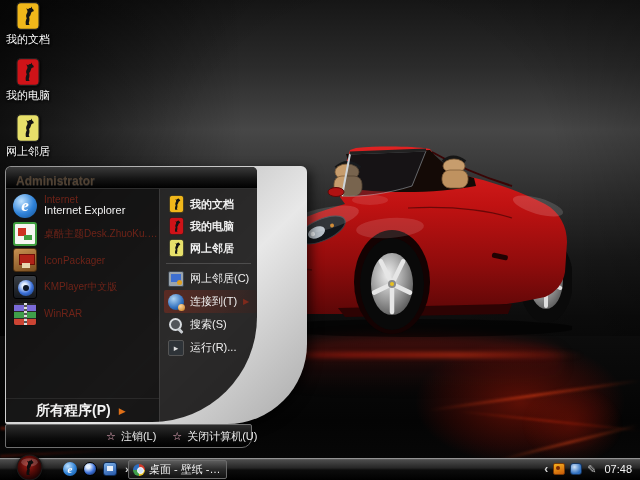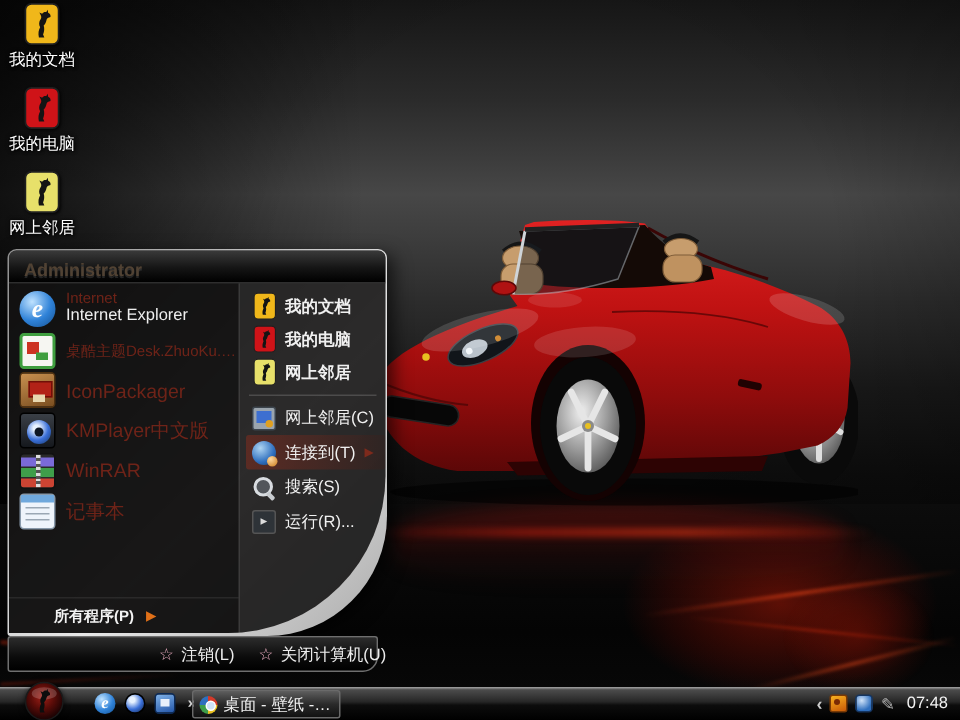--- a/index.html
+++ b/index.html
@@ -38,47 +38,47 @@
     background:linear-gradient(90deg, rgba(150,28,10,.4), transparent); }
   .car { position:absolute; left:250px; top:142px; width:322px; height:200px; z-index:1; }
 
   
   .desk-icons { position:absolute; left:2px; top:2px; z-index:3; }
   .dicon { width:52px; margin-bottom:11px; text-align:center; cursor:default; }
   .dicon .shield { display:block; margin:0 auto 2px; filter:drop-shadow(1px 1px 1px rgba(0,0,0,.8)); }
   .dicon .dlabel { font-size:11px; color:#fff; text-shadow:1px 1px 2px #000, 0 0 3px #000; white-space:nowrap; }
 
   
-  .menu-outer { position:absolute; left:5px; top:166px; width:253px; height:258px; z-index:6;
+  .menu-outer { position:absolute; left:5px; top:166px; width:302px; height:258px; z-index:6;
     background:linear-gradient(135deg,#8f8f8f,#e8e8e8 60%,#aaa);
     border-radius:6px 6px 80px 2px; box-shadow:4px 4px 12px rgba(0,0,0,.65); }
   .menu-body { position:absolute; left:1px; top:1px; width:251px; height:255px;
     background:rgba(10,9,9,.88); border-radius:5px 5px 105px 0; overflow:hidden;
     display:flex; flex-direction:column; }
   .menu-header { height:22px; flex:0 0 22px; padding:4px 0 0 10px;
     background:linear-gradient(180deg,#3a3a3a,#151515 55%,#000);
     border-bottom:1px solid #2e2e2e; }
   .menu-user { font-size:12px; font-weight:bold; color:#514233; text-shadow:0 1px 0 rgba(255,255,255,.12); }
   .menu-cols { flex:1; display:flex; min-height:0; }
   .col-left { width:153px; display:flex; flex-direction:column; padding-top:2px;
     background:rgba(0,0,0,.35); }
   .col-right { flex:1; padding:4px 2px 0 4px; border-left:1px solid rgba(255,255,255,.09);
     background:rgba(255,255,255,.03); }
 
   .mi { display:flex; align-items:center; gap:7px; padding-left:7px; height:26px; cursor:pointer; }
   .mi.tall { height:30px; }
-  .mi .mtext { font-size:13px; color:#6e2318; white-space:nowrap; overflow:hidden; text-overflow:ellipsis; }
+  .mi .mtext { font-size:10px; color:#6e2318; white-space:nowrap; overflow:hidden; text-overflow:ellipsis; }
   .mi .mtext.small { font-size:10px; }
   .mi .t2 { display:flex; flex-direction:column; line-height:1.05; }
   .mi .t2 em { font-style:normal; font-size:10px; color:#6e2318; }
   .mi .t2 b { font-size:11px; color:#eee; font-weight:normal; }
 
   .allprog { margin-top:auto; height:24px; display:flex; align-items:center; gap:8px;
     padding-left:30px; border-top:1px solid rgba(255,255,255,.08); cursor:pointer; }
-  .allprog .ap-label { font-size:10px; font-weight:bold; color:#f2f2f2; }
+  .allprog .ap-label { font-size:14px; font-weight:bold; color:#f2f2f2; }
   .allprog .ap-arrow { font-size:9px; color:#e07018; }
 
   .ri { display:flex; align-items:center; gap:6px; height:22px; padding-left:4px; cursor:pointer; }
   .ri.b4 { height:23px; }
   .ri .rtext { font-size:11px; color:#f0f0f0; white-space:nowrap; }
   .ri.bold .rtext { font-weight:bold; }
   .ri .sub-arrow { margin-left:auto; margin-right:8px; font-size:8px; color:#7e2a1c; }
   .ri.hl { background:linear-gradient(90deg, rgba(130,44,30,.55), rgba(70,22,14,.18)); border-radius:2px; }
   .rsep { height:1px; margin:4px 6px 3px 2px; background:rgba(255,255,255,.16); }
 
@@ -325,24 +325,20 @@
             <span class="mtext">IconPackager</span>
           </div>
           <div class="mi" style="height:27px">
             <span class="ic kmp"></span>
             <span class="mtext">KMPlayer中文版</span>
           </div>
           <div class="mi" style="height:27px">
             <span class="ic rar"></span>
             <span class="mtext">WinRAR</span>
           </div>
-          <div class="mi" style="height:27px">
-            <span class="ic note"></span>
-            <span class="mtext">记事本</span>
-          </div>
           <div class="allprog">
             <span class="ap-label">所有程序(P)</span>
             <span class="ap-arrow">▶</span>
           </div>
         </div>
         <div class="col-right">
           <div class="ri bold">
             <span class="ric shield-wrap">
               <svg width="15" height="18" viewBox="0 0 20 24">
                   <rect x="0.5" y="0.5" width="19" height="23" rx="3.5" fill="#f0b71a" stroke="#1f1f1f"></rect>

